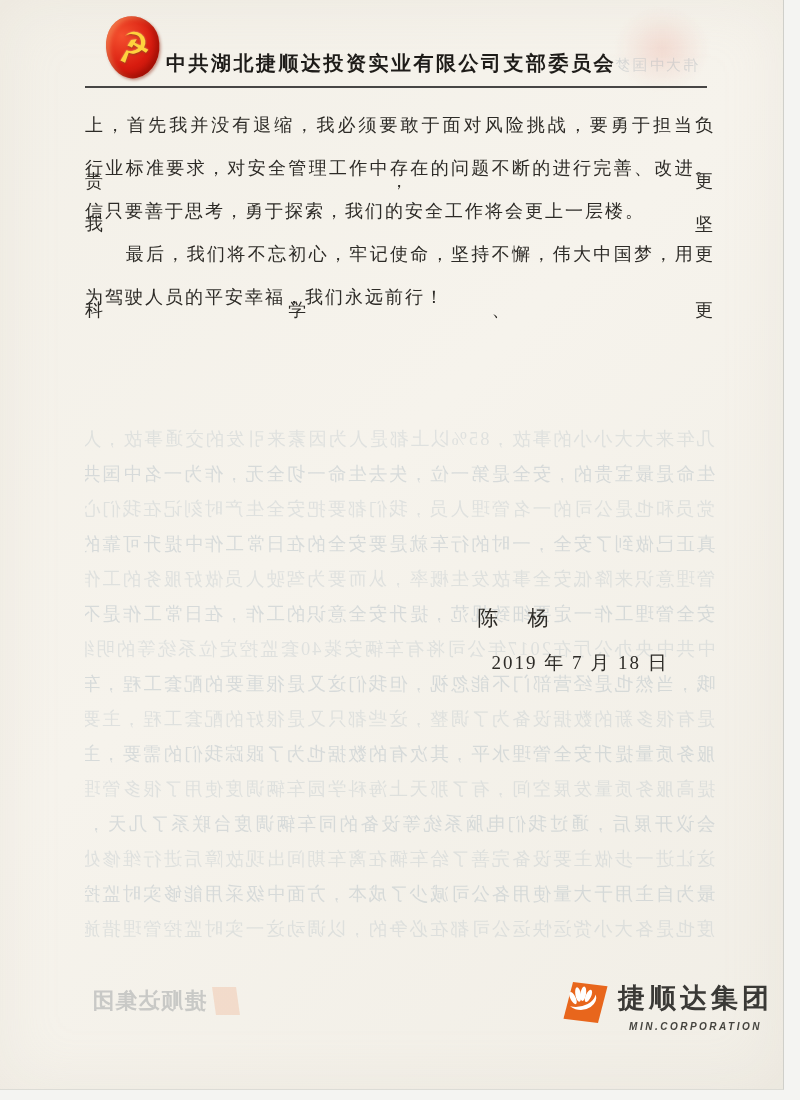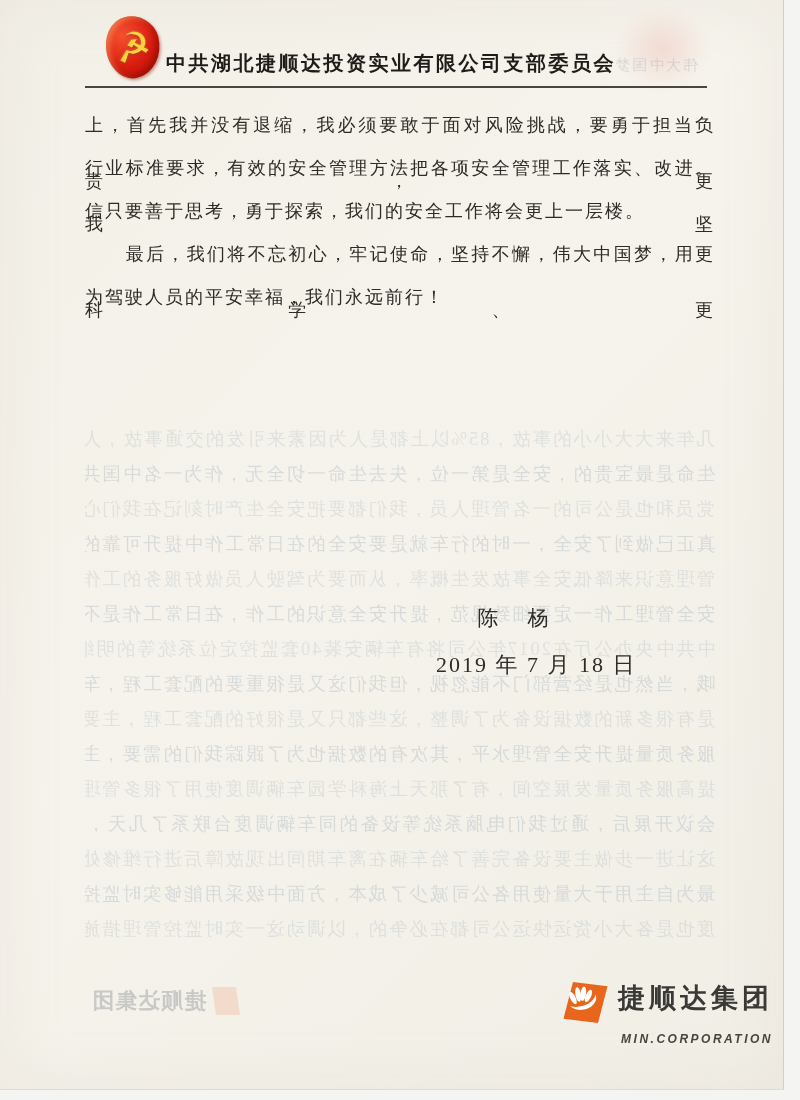--- a/index.html
+++ b/index.html
@@ -73,35 +73,35 @@
   .bline{
     height:43px;line-height:56px;
     text-align:justify;text-align-last:justify;
   }
   .bline.end{text-align-last:left;}
   .sig-name{
     position:absolute;left:430px;top:604px;width:170px;text-align:center;
     font-size:21px;letter-spacing:4px;color:#2d2b27;
   }
   .sig-date{
-    position:absolute;left:436px;top:650px;width:240px;
-    font-size:22px;letter-spacing:2px;color:#2d2b27;
+    position:absolute;left:460px;top:650px;width:240px;text-align:center;
+    font-size:19px;letter-spacing:2px;color:#2d2b27;
   }
   
   .jsd-logo{position:absolute;left:562px;top:976px;display:flex;align-items:flex-start;gap:9px;}
   .jsd-mark{flex:0 0 auto;}
   .jsd-text-cn{
     font-family:"Liberation Sans","DejaVu Sans",sans-serif;
     font-size:27px;font-weight:bold;letter-spacing:4px;color:#3a3936;line-height:1.1;
     margin-top:8px;white-space:nowrap;
   }
   .jsd-text-en{
     font-family:"Liberation Sans","DejaVu Sans",sans-serif;
-    font-size:12px;font-weight:bold;font-style:italic;letter-spacing:2.5px;color:#45443f;
-    margin-top:18px;text-align:right;
+    font-size:10px;font-weight:bold;font-style:italic;letter-spacing:2.5px;color:#45443f;
+    margin-top:7px;text-align:center;
   }
 </style>
 </head>
 <body>
 
 <div class="paper">
 
   <div class="ghost-emblem"></div>
   <div class="ghost-header-text">伟大中国梦</div>
 
@@ -124,21 +124,21 @@
   <div class="bleed-line" style="top:706px">是有很多新的数据设备为了调整，这些都只又是很好的配套工程，主要的</div>
   <div class="bleed-line" style="top:741px">服务质量提升安全管理水平，其次有的数据也为了跟踪我们的需要，主要提升</div>
   <div class="bleed-line" style="top:776px">提高服务质量发展空间，有了那天上海科学园车辆调度使用了很多管理法</div>
   <div class="bleed-line" style="top:811px">会议开展后，通过我们电脑系统等设备的同车辆调度台联系了几天，</div>
   <div class="bleed-line" style="top:846px">这让进一步做主要设备完善了给车辆在离车期间出现故障后进行维修处理人</div>
   <div class="bleed-line" style="top:881px">最为自主用于大量使用各公司减少了成本，方面中级采用能够实时监控到</div>
   <div class="bleed-line" style="top:916px">度也是各大小货运快运公司都在必争的，以调动这一实时监控管理措施</div>
 
   <div class="doc-body">
     <div class="bline">上，首先我并没有退缩，我必须要敢于面对风险挑战，要勇于担当负责，更</div>
-    <div class="bline">行业标准要求，有效的安全管理方法把各项安全管理工作落实、改进。我坚</div>
+    <div class="bline">行业标准要求，对安全管理工作中存在的问题不断的进行完善、改进。我坚</div>
     <div class="bline end">信只要善于思考，勇于探索，我们的安全工作将会更上一层楼。</div>
     <div class="bline">　　最后，我们将不忘初心，牢记使命，坚持不懈，伟大中国梦，用更科学、更</div>
     <div class="bline end">为驾驶人员的平安幸福，我们永远前行！</div>
   </div>
 
   <div class="sig-name">陈　杨</div>
   <div class="sig-date">2019 年 7 月 18 日</div>
 
   <div class="ghost-logo">
     <div class="ghost-logo-mark"></div>

